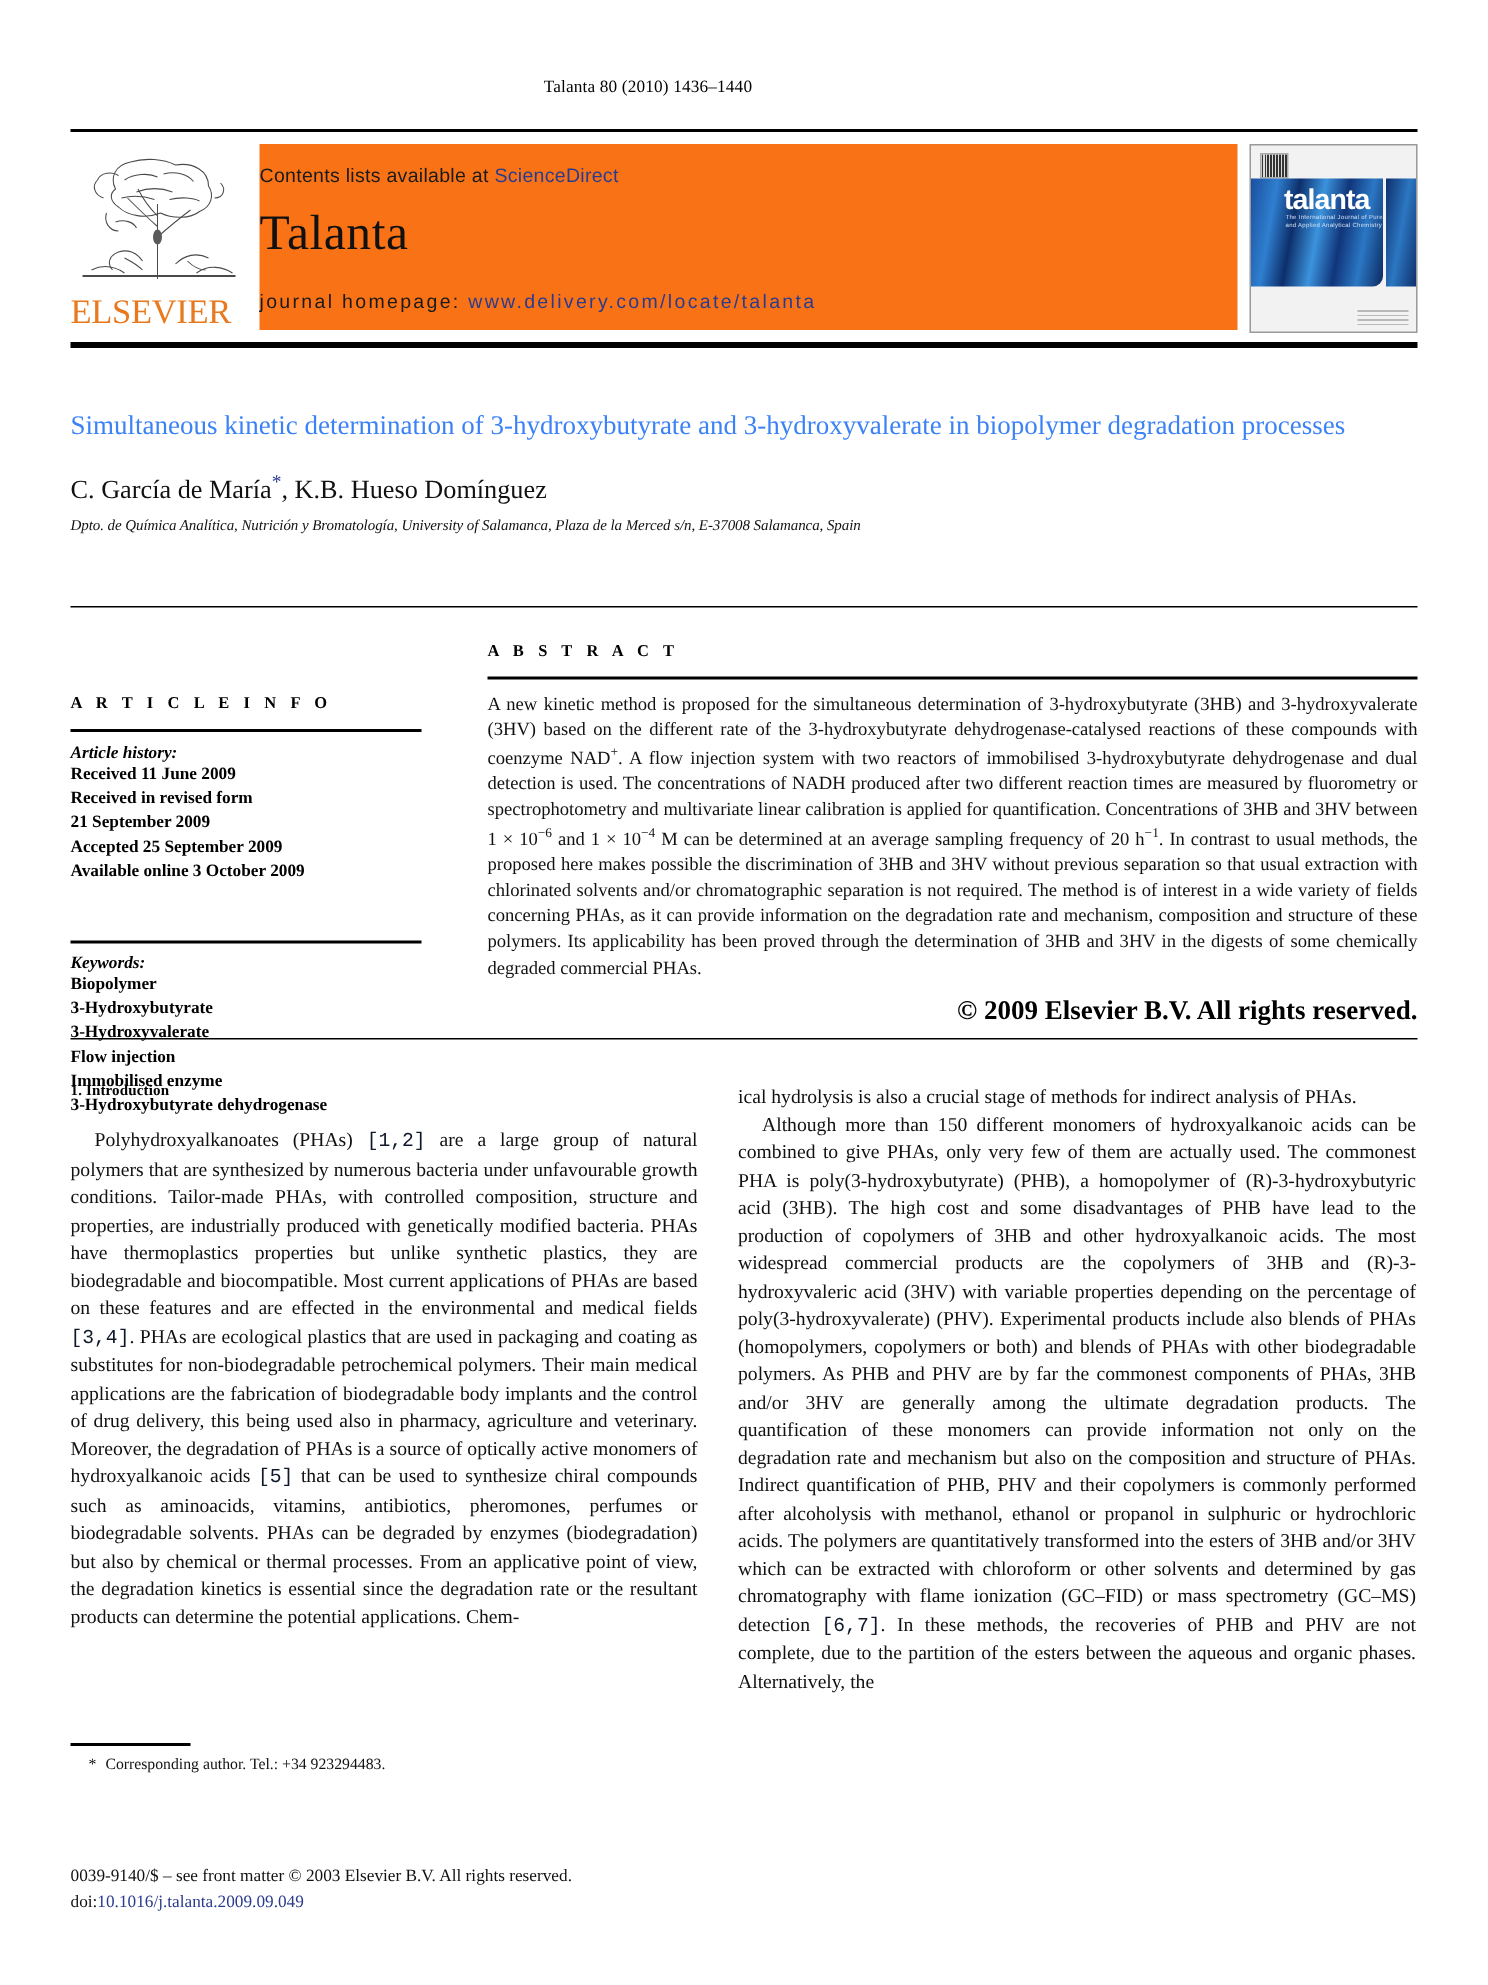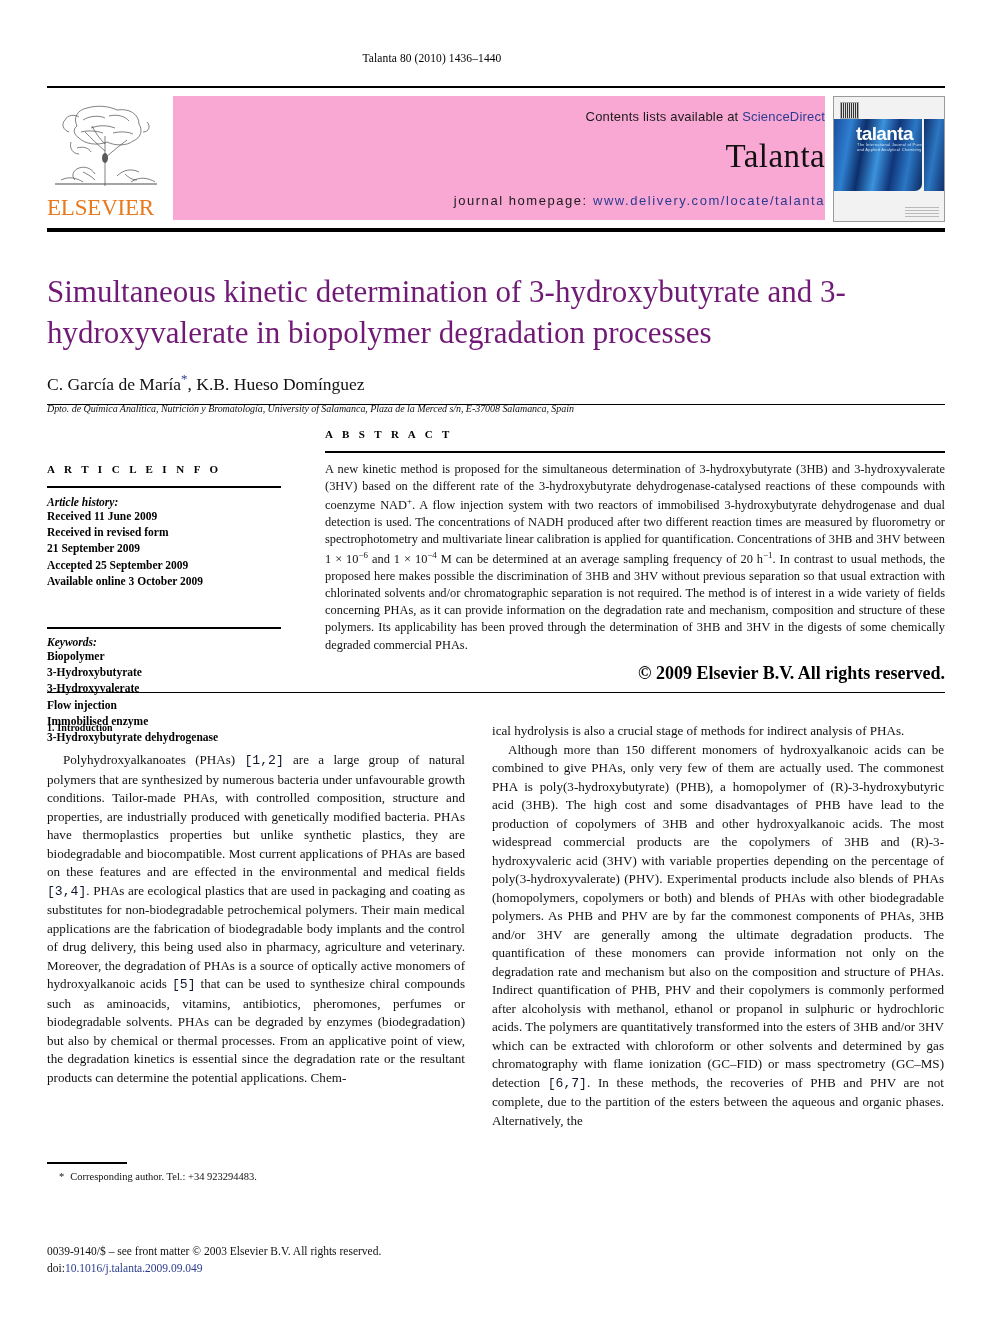--- a/index.html
+++ b/index.html
@@ -63,24 +63,24 @@
     width: 118px;
     color: #E8791E;
     font-family: "Liberation Serif", serif;
     font-size: 23px;
     letter-spacing: -0.2px;
     line-height: 1;
   }
 
   .journal-band {
     flex: 1 1 auto;
-    background: #f9a8d4;
+    background: #f97316;
     height: 124px;
     position: relative;
-    text-align: right;
+    text-align: left;
   }
   .contents-line {
     position: absolute;
     top: 13px; left: 0; right: 0;
     font-family: "Liberation Sans", sans-serif;
     font-size: 13px;
     color: #1a1a1a;
     letter-spacing: 0.2px;
   }
   .contents-line .sd {
@@ -171,23 +171,23 @@
 
   
   .title-block {
     position: absolute;
     top: 272px;
     left: 47px;
     width: 898px;
   }
   .paper-title {
     font-family: "Liberation Serif", serif;
-    font-size: 31px;
+    font-size: 18px;
     line-height: 1.32;
-    color: #701a75;
+    color: #3b82f6;
     margin: 0;
     font-weight: normal;
   }
   .authors {
     margin-top: 17px;
     font-family: "Liberation Serif", serif;
     font-size: 17.5px;
     color: #111;
   }
   .authors .star { color: #2a3b8f; font-size: 13px; vertical-align: super; }

